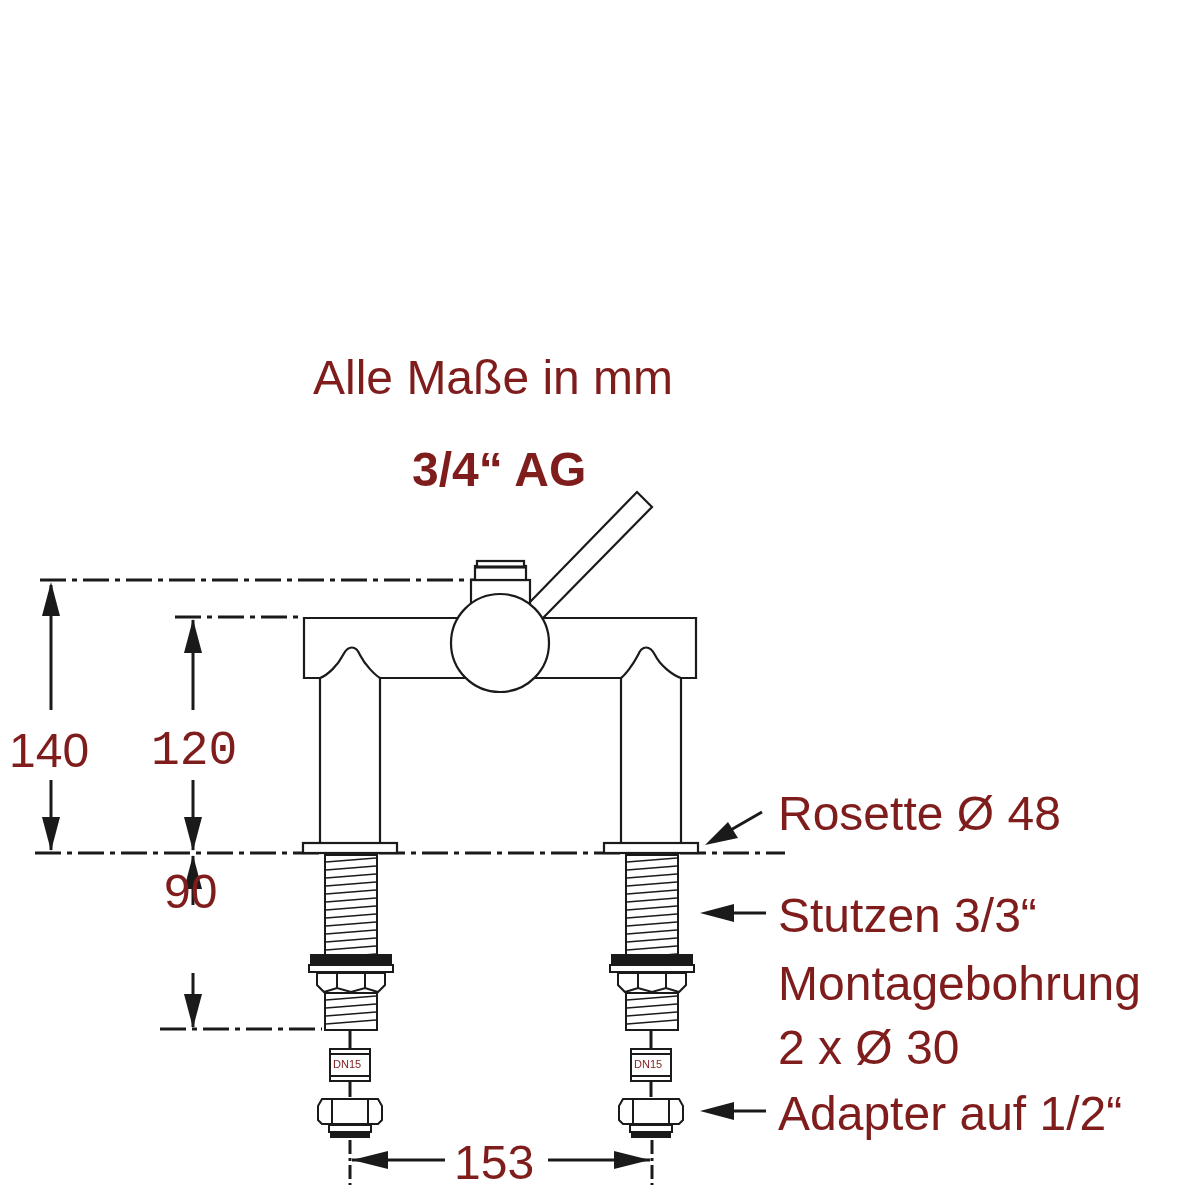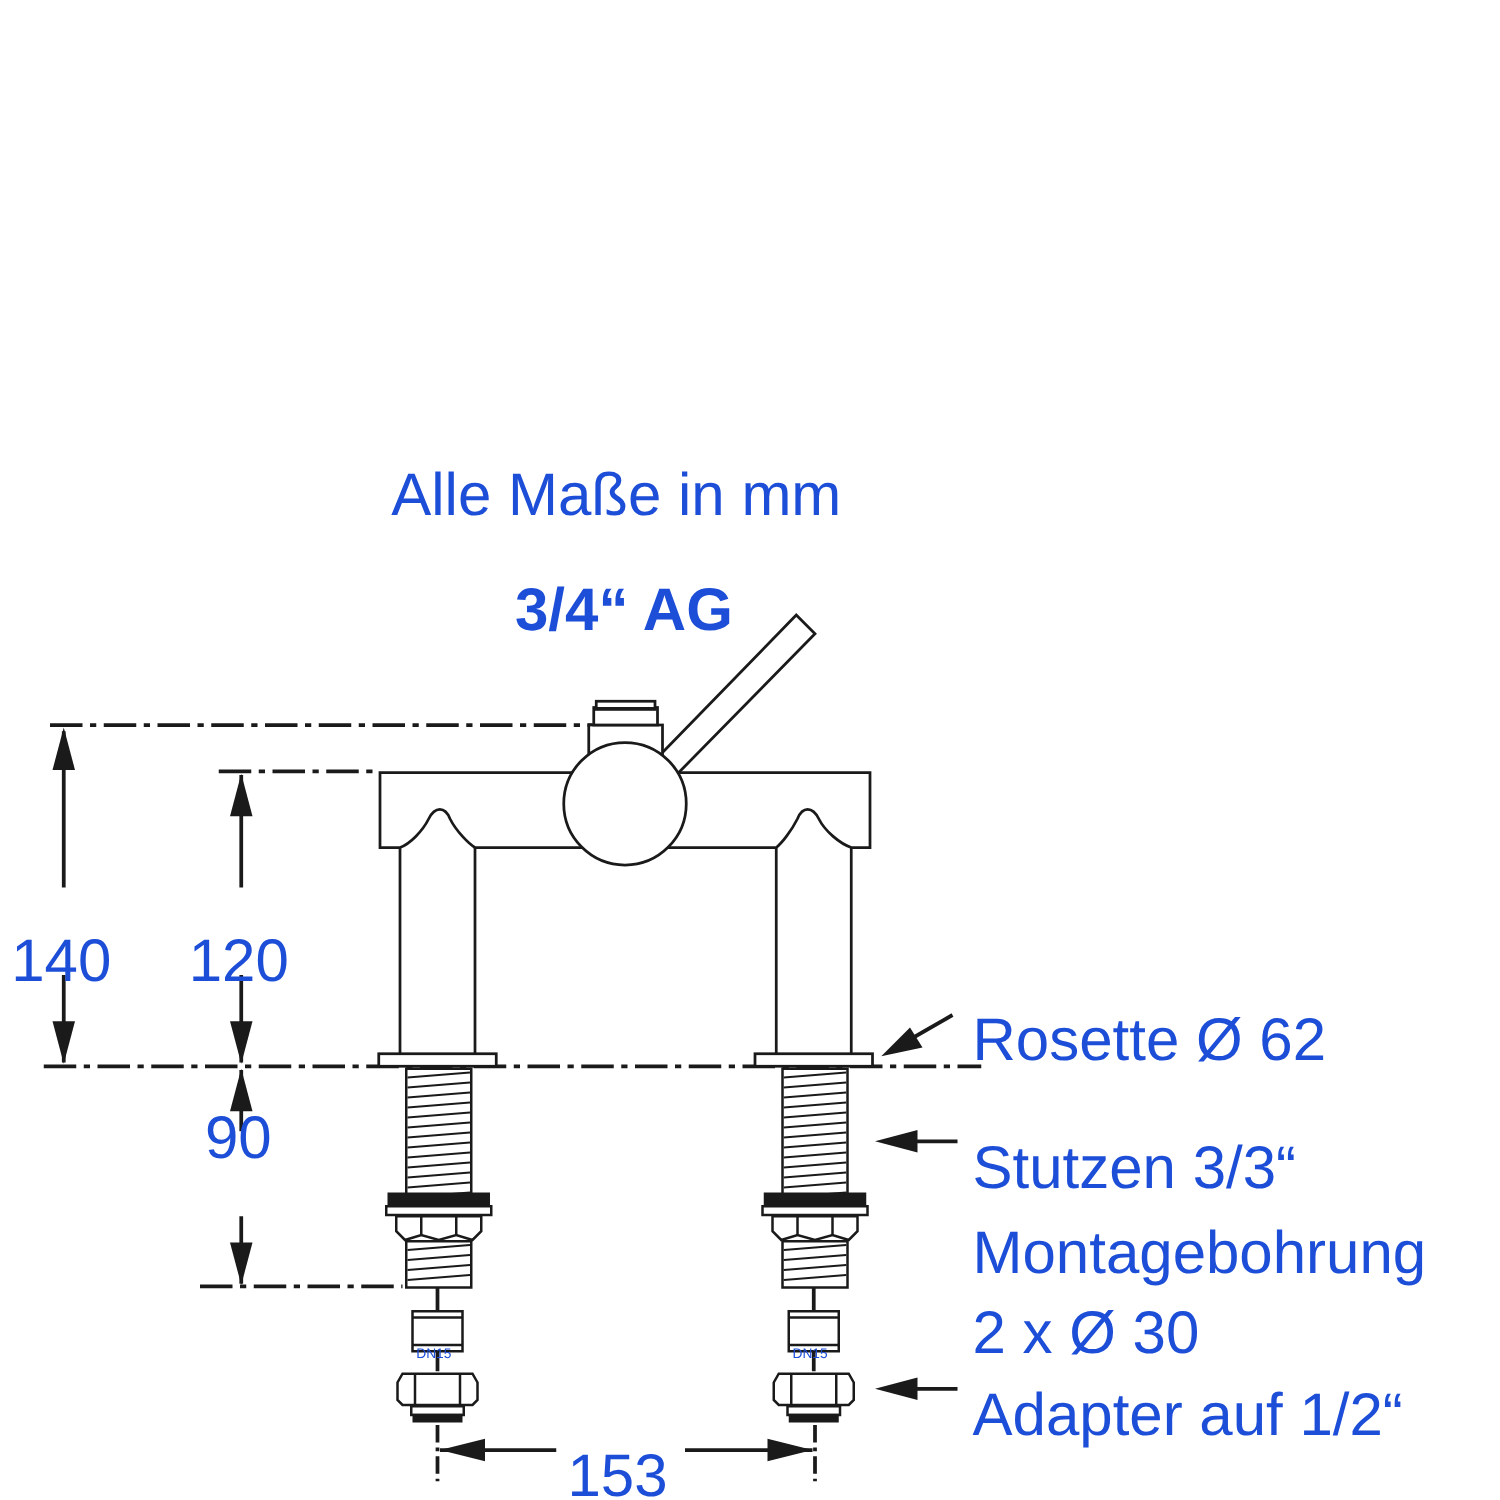--- a/index.html
+++ b/index.html
@@ -1,18 +1,18 @@
 <!DOCTYPE html>
 <html><head>
   <meta charset="utf-8">
   <style>
     html, body { margin:0; padding:0; background:#ffffff; }
     body { width:1200px; height:1200px; position:relative; overflow:hidden; font-family:"Liberation Sans", sans-serif; color:#1a1a1a; }
     svg { position:absolute; left:0; top:0; }
-    .lbl { position:absolute; font-family:"Liberation Sans", sans-serif; color:#1d4ed8; white-space:nowrap; line-height:1;margin-top:19px; }
+    .lbl { position:absolute; font-family:"Liberation Sans", sans-serif; color:#7f1d1d; white-space:nowrap; line-height:1; }
     .big { font-size:48px; }
     .dim { font-size:48px;text-align:right; }
   </style>
 </head>
 <body>
 
 <svg width="1200" height="1200" viewBox="0 0 1200 1200">
   <defs>
     <marker id="ah" markerWidth="10" markerHeight="10" refX="9" refY="5" orient="auto" markerUnits="userSpaceOnUse" viewBox="0 0 10 10">
       <path d="M0,0 L10,5 L0,10 z" fill="#1a1a1a"></path>
@@ -170,24 +170,24 @@
       <line x1="730" y1="1111" x2="766" y2="1111"></line>
       <polygon points="700,1111 734,1102 734,1120" fill="#1a1a1a" stroke="none"></polygon>
     </g>
   </g>
 </svg>
 
 <div class="lbl big" style="left:313px; top:354px;">Alle Maße in mm</div>
 <div class="lbl big" style="left:412px; top:446px;font-weight:bold;">3/4“ AG</div>
 
 <div class="lbl dim" style="left:9px; top:727px;">140</div>
-<div class="lbl dim" style="left:151px; top:727px;">120</div>
+<div class="lbl dim" style="left:151px; top:727px;font-family:Liberation Mono, monospace;">120</div>
 <div class="lbl dim" style="left:164px; top:868px;">90</div>
 <div class="lbl dim" style="left:454px; top:1139px;">153</div>
 
-<div class="lbl big" style="left:778px; top:790px;">Rosette Ø 62</div>
+<div class="lbl big" style="left:778px; top:790px;">Rosette Ø 48</div>
 <div class="lbl big" style="left:778px; top:892px;">Stutzen 3/3“</div>
 <div class="lbl big" style="left:778px; top:960px;text-align:right;">Montagebohrung</div>
 <div class="lbl big" style="left:778px; top:1024px;">2 x Ø 30</div>
 <div class="lbl big" style="left:778px; top:1090px;text-align:right;">Adapter auf 1/2“</div>
 
 <div class="lbl" style="left:333px; top:1059px; font-size:11px;">DN15</div>
 <div class="lbl" style="left:634px; top:1059px; font-size:11px;">DN15</div>
 
 </body></html>

